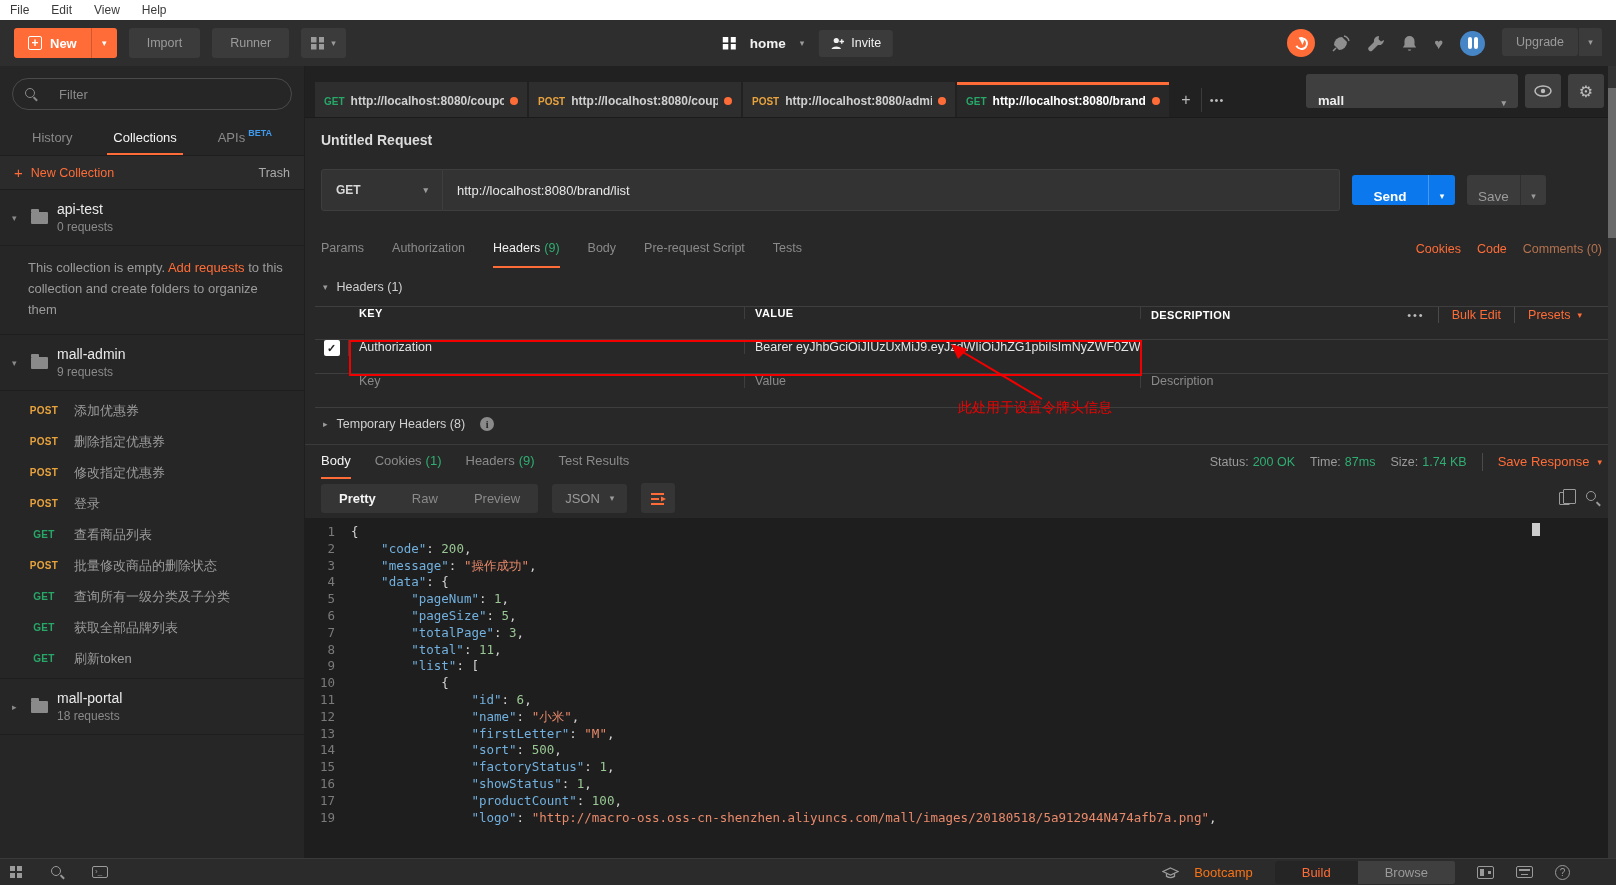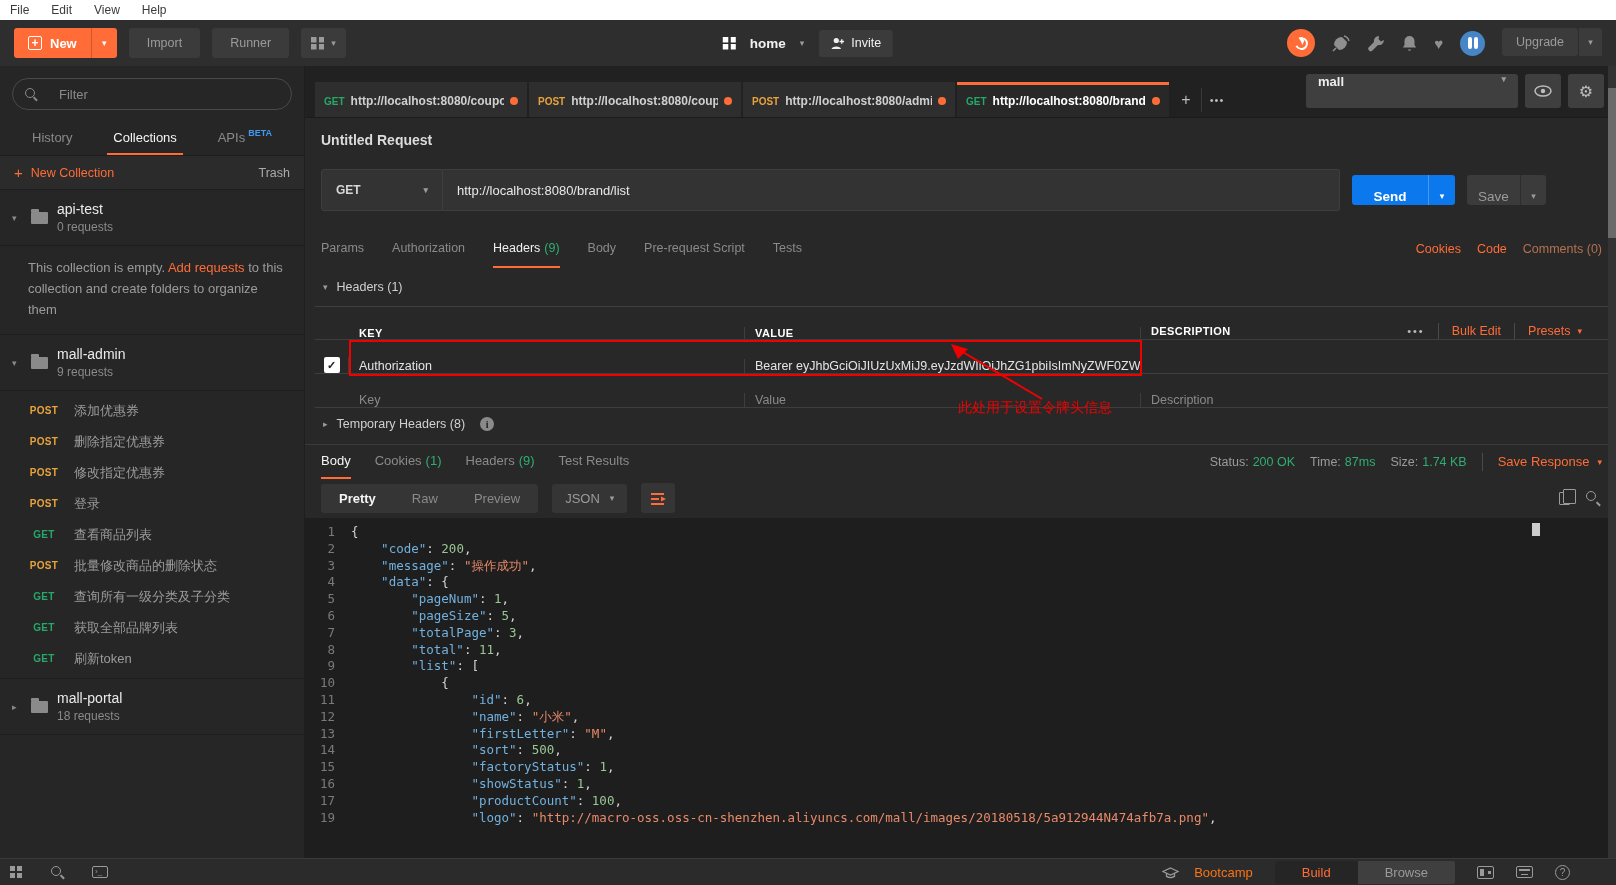--- a/index.html
+++ b/index.html
@@ -73,21 +73,21 @@
   .main{flex:1;display:flex;flex-direction:column;position:relative;background:#282828;min-width:0}
   .tabstrip{height:52px;background:#212121;display:flex;align-items:flex-end;padding-left:10px;border-bottom:1px solid #1b1b1b}
   .rtab-item{width:212px;height:35px;background:#2e2e2e;margin-right:2px;display:flex;align-items:center;padding:0 9px;gap:6px;cursor:pointer;border-top:3px solid transparent}
   .rtab-item .t-url{color:#cfcfcf;font-size:12px;font-weight:bold;white-space:nowrap;overflow:hidden;flex:1}
   .rtab-item.active{background:#282828;border-top-color:#ff6c37}
   .t-method{font-size:10px;font-weight:bold}
   .dot{width:8px;height:8px;border-radius:50%;background:#ff6c37;flex-shrink:0}
   .strip-btn{width:30px;height:35px;display:flex;align-items:center;justify-content:center;color:#bbbbbb;font-size:16px;cursor:pointer}
   .strip-sep{width:1px;height:24px;background:#3a3a3a;margin-bottom:5px}
   .env-zone{margin-left:auto;display:flex;align-items:center;height:52px;padding-right:12px;gap:7px}
-  .env-select{width:212px;height:34px;background:#3f3f3f;border-radius:3px;display:flex;align-items:flex-start;padding:0 12px;color:#eeeeee;font-size:13px;font-weight:bold;cursor:pointer}
+  .env-select{width:212px;height:34px;background:#3f3f3f;border-radius:3px;display:flex;align-items:flex-end;padding:0 12px;color:#eeeeee;font-size:13px;font-weight:bold;cursor:pointer}
   .env-select .caret{margin-left:auto}
   .sq-btn{width:36px;height:34px;background:#3f3f3f;border-radius:3px;display:flex;align-items:center;justify-content:center;color:#bdbdbd;cursor:pointer}
   .gear-glyph{font-size:16px;color:#bdbdbd}
 
   .title-row{height:44px;display:flex;align-items:center;padding:0 16px}
   .req-title{color:#dcdcdc;font-size:14px;font-weight:bold}
 
   .url-row{height:56px;display:flex;align-items:center;padding:0 70px 0 16px;gap:0}
   .method-box{width:122px;height:42px;background:#333333;border:1px solid #3e3e3e;border-radius:3px 0 0 3px;display:flex;align-items:center;justify-content:space-between;padding:0 14px;color:#d8d8d8;font-weight:bold;font-size:12px;cursor:pointer}
   .url-input{flex:1;height:42px;background:#333333;border:1px solid #3e3e3e;border-left:none;border-radius:0 3px 3px 0;color:#e8e8e8;font-size:13px;padding:0 14px;outline:none;font-family:"Liberation Sans",sans-serif}
@@ -104,21 +104,21 @@
   .count-green{color:#2fae72}
   .reqlinks{margin-left:auto;display:flex;gap:16px;align-items:center;height:100%}
   .lnk-orange{color:#ff6c37;font-size:12.5px;cursor:pointer}
   .lnk-dim{color:#b4724f;font-size:12.5px;cursor:pointer}
 
   .accordion-row{height:38px;display:flex;align-items:center;padding-left:18px;gap:9px;color:#d0d0d0;font-size:12.5px;cursor:pointer}
   .acc-caret{color:#9b9b9b;font-size:9px}
   .info-ico{width:14px;height:14px;border-radius:50%;background:#8a8a8a;color:#222;font-size:10px;font-weight:bold;display:flex;align-items:center;justify-content:center;margin-left:6px;font-family:"Liberation Serif",serif}
 
   .htable{margin-left:10px;border-top:1px solid #3e3e3e}
-  .trow{display:flex;height:34px;border-bottom:1px solid #3e3e3e;align-items:flex-end}
+  .trow{display:flex;height:34px;border-bottom:1px solid #3e3e3e;align-items:flex-start}
   .trow.thead{height:33px}
   .c-check{flex:0 0 34px;border-right:1px solid #3e3e3e;display:flex;align-items:center;justify-content:center}
   .c-key{flex:0 0 396px;border-right:1px solid #3e3e3e;display:flex;align-items:center;padding:0 10px}
   .c-val{flex:0 0 396px;border-right:1px solid #3e3e3e;display:flex;align-items:center;padding:0 10px;white-space:nowrap;overflow:hidden}
   .c-desc{flex:1;display:flex;align-items:center;padding:0 34px 0 10px;min-width:0}
   .th-label{color:#fff;font-size:11px;font-weight:bold;letter-spacing:.4px}
   .cell-text{color:#e4e4e4;font-size:12.5px}
   .cell-ph{color:#8a8a8a;font-size:12.5px}
   .checkbox{width:16px;height:16px;background:#fff;border-radius:2px;color:#222;font-size:11px;font-weight:bold;display:flex;align-items:center;justify-content:center;cursor:pointer}
   .checkbox::before{content:"\2713"}

